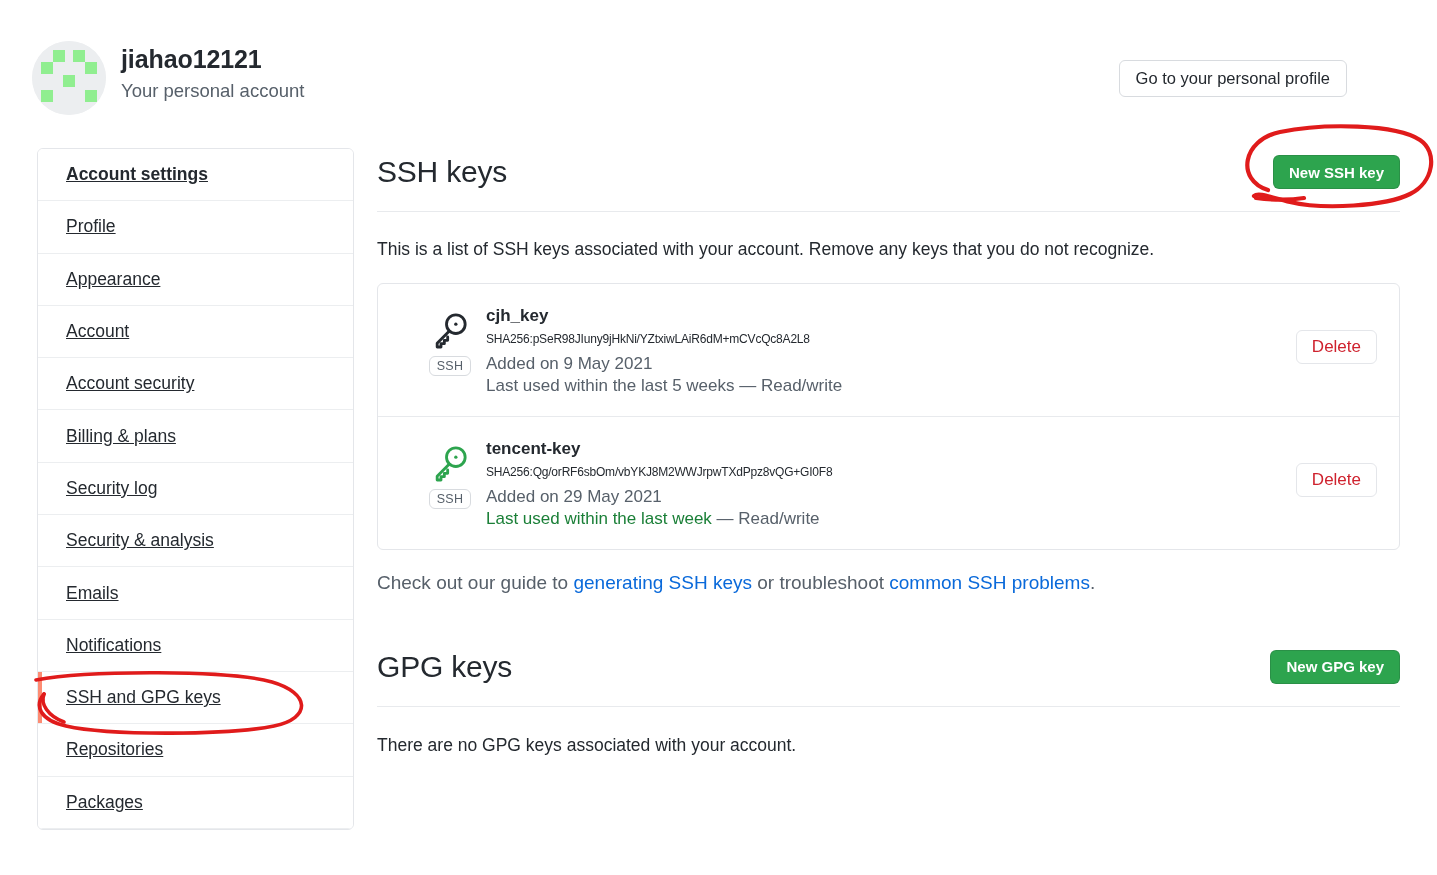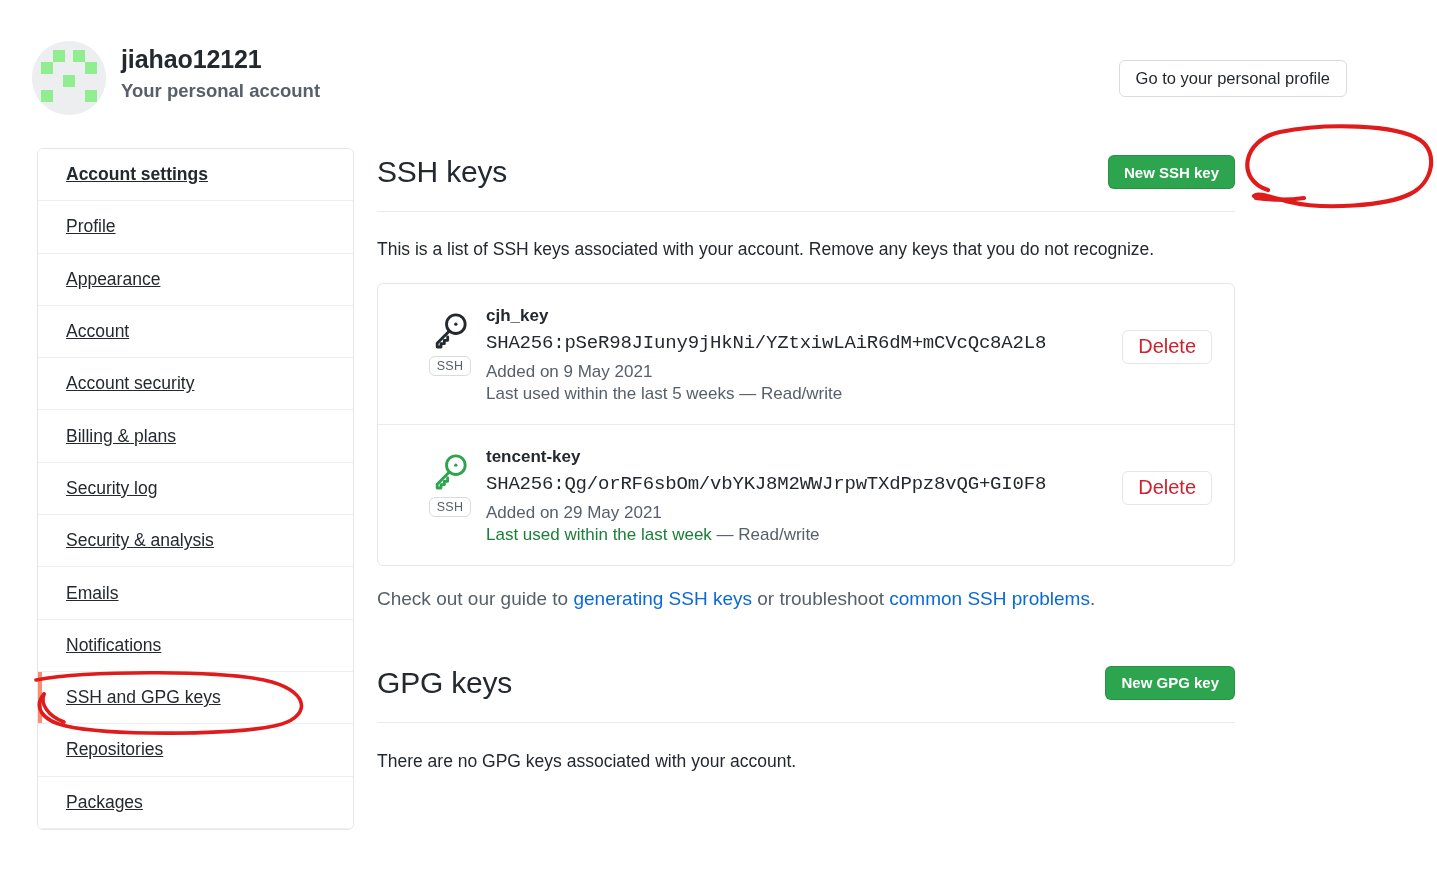--- a/index.html
+++ b/index.html
@@ -23,21 +23,21 @@
     background: #eceef0; overflow: hidden;
   }
   .avatar svg { display: block; }
   .account-name {
     position: absolute; left: 121px; top: 45px;
     font-size: 25px; font-weight: bold; color: #24292f;
     letter-spacing: -0.1px;
   }
   .account-sub {
     position: absolute; left: 121px; top: 80px;
-    font-size: 18.5px; color: #57606a; font-weight: bold;
+    font-size: 18.5px; color: #57606a; font-weight: normal;
   }
   .profile-btn {
     position: absolute; right: 37px; top: 60px;
     height: 37px; padding: 4px 16px;
     display: flex; align-items: center; justify-content: center;
     background: #ffffff; border: 1px solid #d8dbdf; border-radius: 6px;
     font-size: 16.5px; color: #24292f; cursor: pointer;
     font-family: "Liberation Sans", sans-serif;
     white-space: nowrap;
   }
@@ -62,21 +62,21 @@
     background: #ffffff;
   }
   .nav-item:last-child { border-bottom: 1px solid #eceef0; }
   .nav-item.heading { font-weight: bold; cursor: default; }
   .nav-item.active::before {
     content: ""; position: absolute; left: 0; top: 0;
     width: 4px; height: 100%; background: #fd8c73;
   }
 
   
-  .main { position: absolute; left: 377px; top: 148px; width: 858px; }
+  .main { position: absolute; left: 377px; top: 148px; width: 1023px; }
 
   .section-head {
     position: relative; display: flex; align-items: center;
     justify-content: space-between; height: 48px;
   }
   .section-title {
     font-size: 30px; font-weight: normal; color: #24292f;
     letter-spacing: -0.2px; line-height: 1;
   }
   .btn-green {
@@ -115,33 +115,33 @@
   .ssh-badge {
     margin-top: 6px;
     border: 1px solid #d8dbdf; border-radius: 6px;
     padding: 2px 7px; font-size: 12.5px; color: #57606a;
     font-family: "Liberation Sans", sans-serif; letter-spacing: 0.3px;
   }
   .key-info { flex: 1 1 auto; padding-top: 2px; }
   .key-title { font-size: 17px; font-weight: bold; color: #24292f; }
   .key-fp {
     margin-top: 6px;
-    font-family: Liberation Mono, monospace;
-    font-size: 19px; color: #24292f; letter-spacing: -0.2px;
+    font-family: Liberation Sans, sans-serif;
+    font-size: 12px; color: #24292f; letter-spacing: -0.2px;
   }
   .key-added { margin-top: 8px; font-size: 17px; color: #57606a; }
   .key-used { margin-top: 2px; font-size: 17px; color: #57606a; }
   .key-used .recent { color: #1a7f37; }
   .btn-delete {
     margin-top: 26px;
     height: 34px; padding: 16px 15px;
     display: inline-flex; align-items: center; justify-content: center;
     background: #ffffff; color: #cf222e;
     border: 1px solid #e4e6ea; border-radius: 6px;
-    font-size: 20px; cursor: pointer;
+    font-size: 17px; cursor: pointer;
     font-family: "Liberation Sans", sans-serif;
   }
 
   .guide {
     margin-top: 22px; font-size: 19px; color: #57606a;
   }
   .guide a { color: #0969da; text-decoration: none; cursor: pointer; }
 
   .gpg-section { margin-top: 49px; }
   .gpg-empty { margin-top: 28px; font-size: 17.5px; color: #24292f; }

